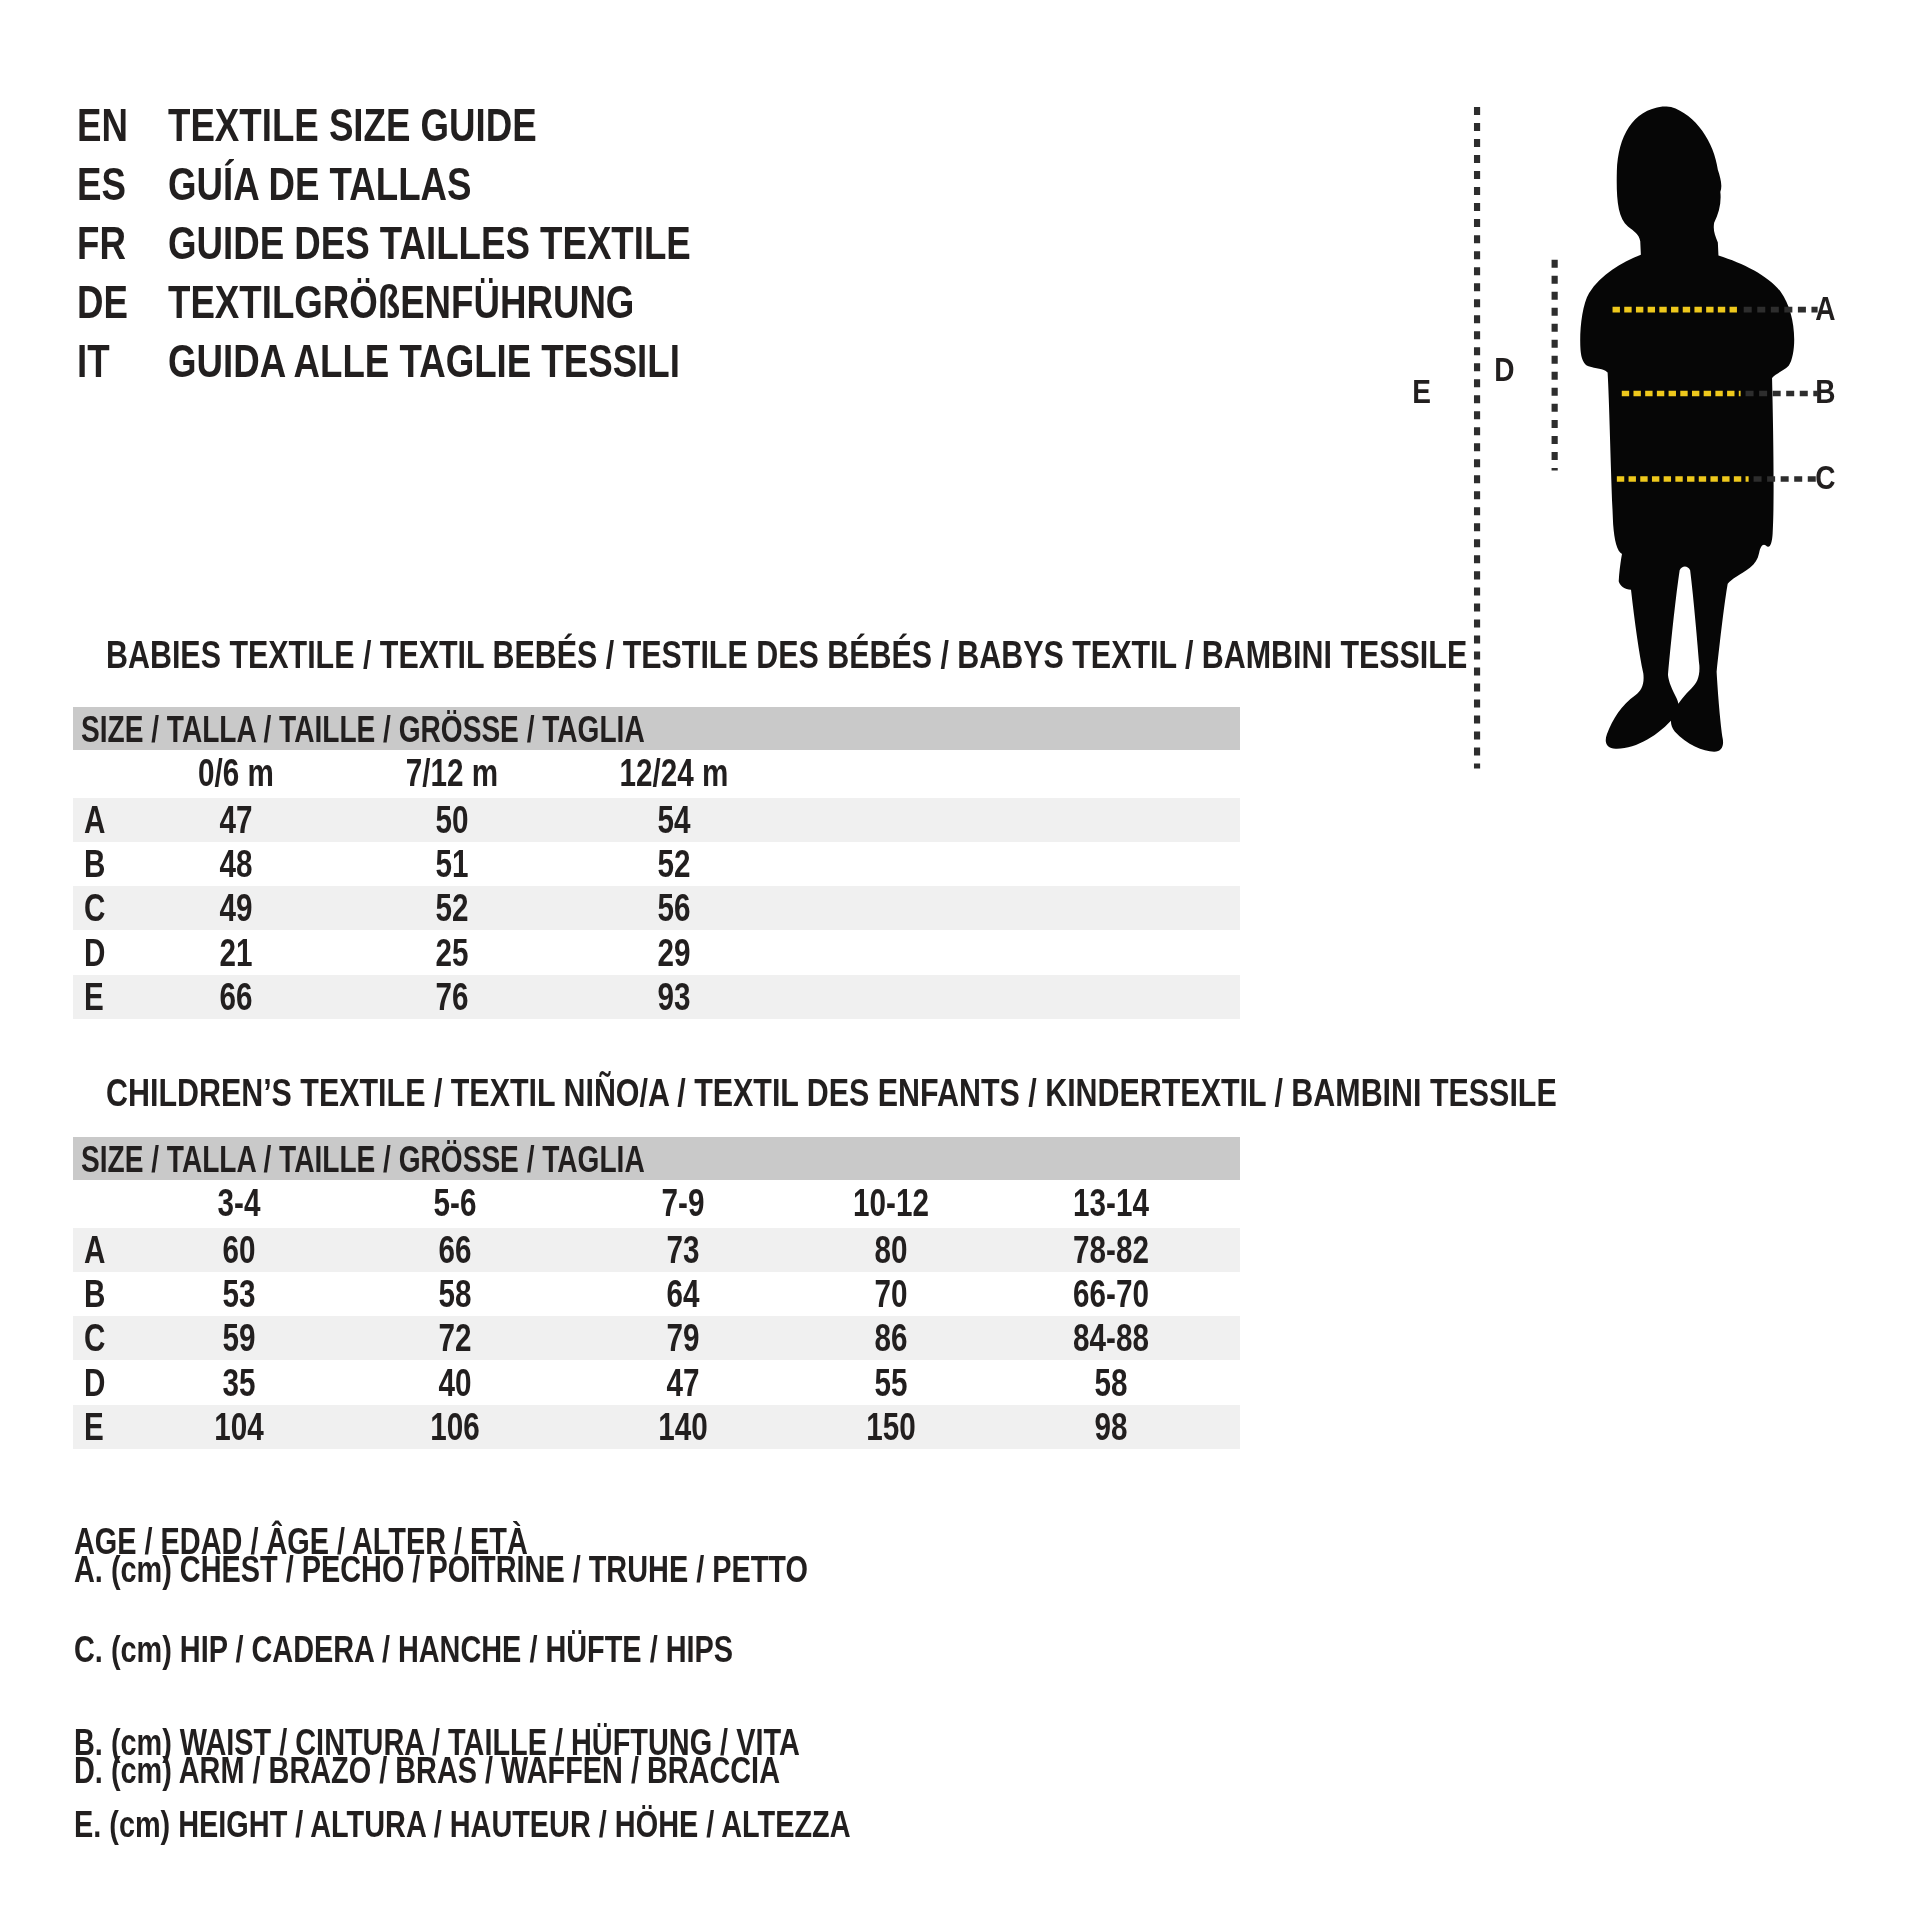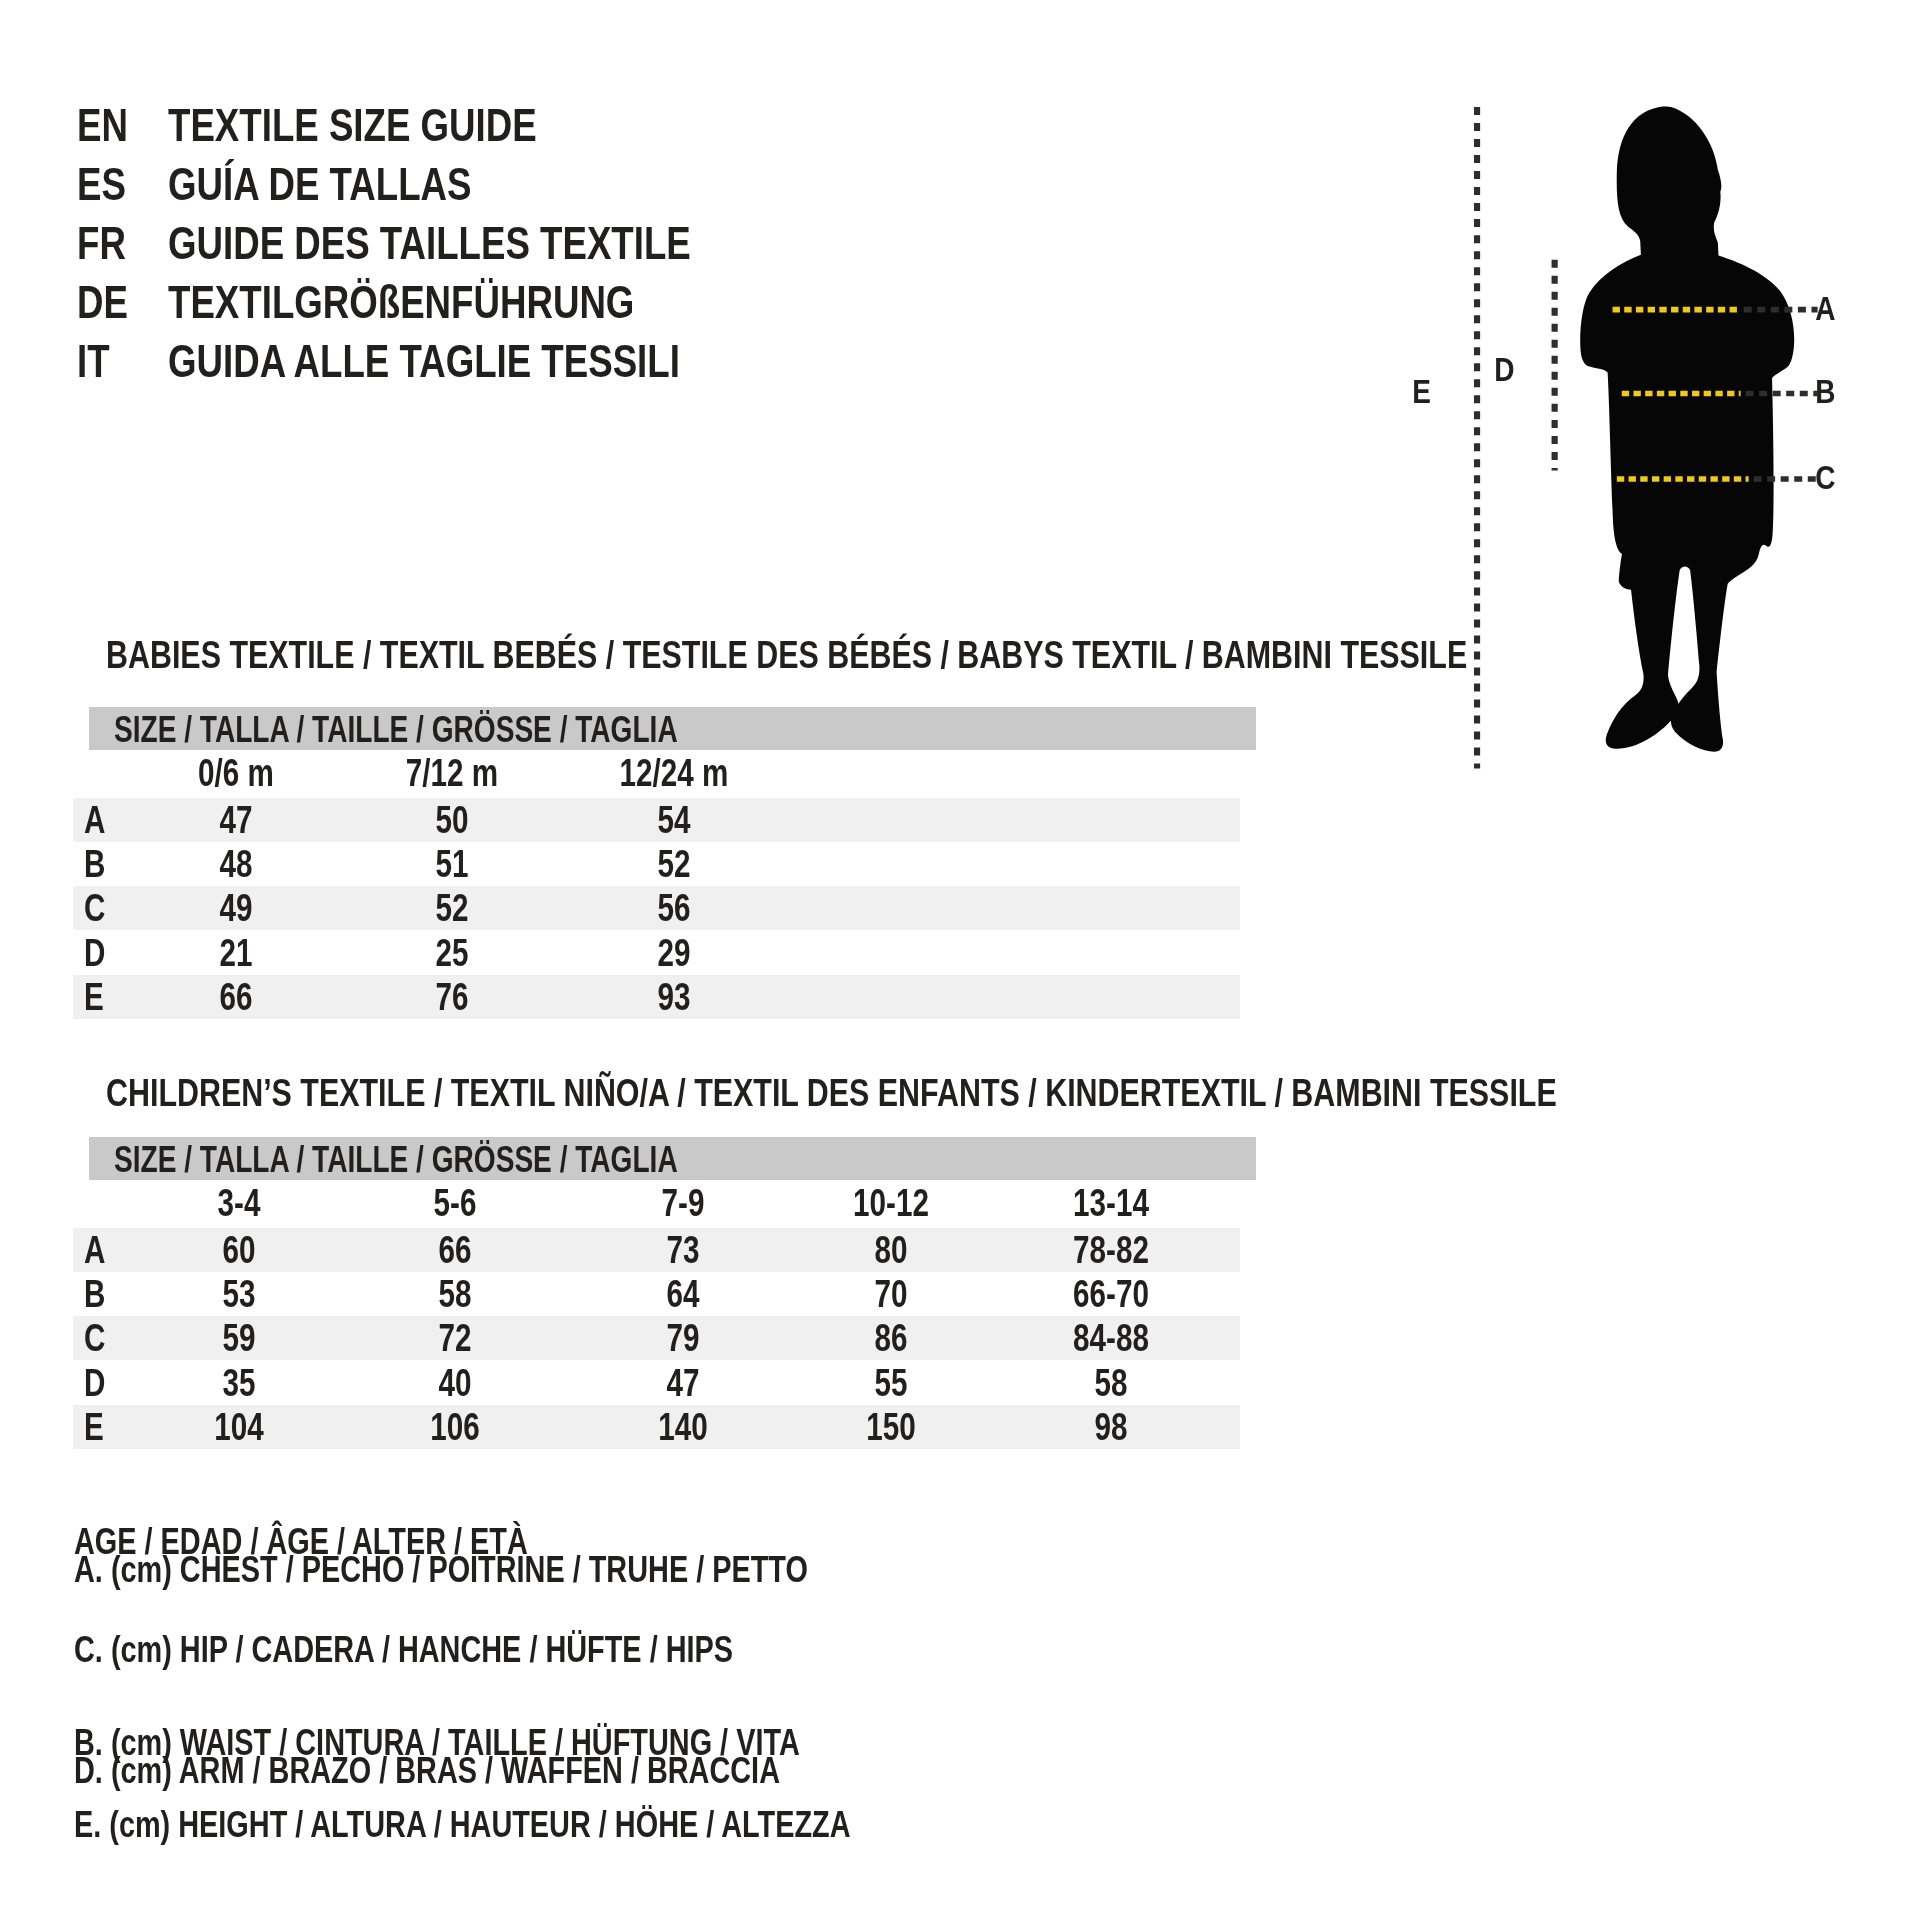--- a/index.html
+++ b/index.html
@@ -23,22 +23,22 @@
   .fig-label { position:absolute; width:43px; text-align:center; line-height:44px;
                font-size:33px; font-weight:700;
                transform:scaleX(0.85); white-space:nowrap; }
 
   
   .sec-title { position:absolute; left:74px; height:39px; line-height:39px;
                font-size:39px; font-weight:700;margin-left:32px; }
 
   
   .tbl { position:absolute; left:73px; width:1167px; }
-  .sizebar { position:absolute; left:16px; top:0; width:100%; height:43px;
-             line-height:46px; padding-left:25px; box-sizing:border-box;
+  .sizebar { position:absolute; left:0; top:0; width:100%; height:43px;
+             line-height:46px; padding-left:8px; box-sizing:border-box;
              font-size:36px; font-weight:700; }
   .colhead { position:absolute; left:0; width:100%; height:39px; line-height:47px;
              font-size:38px; font-weight:700; }
   .trow { position:absolute; left:0; width:100%; height:44px; line-height:44px;
           font-size:38px; font-weight:700; }
   .rl { position:absolute; left:11px; }
   .cv { line-height:inherit; font-weight:700; }
 
   
   .legend-line { position:absolute; left:74px; height:41px; line-height:41px;

